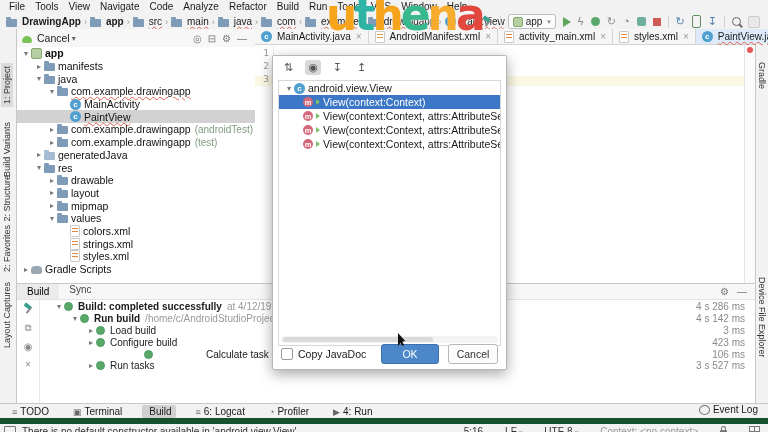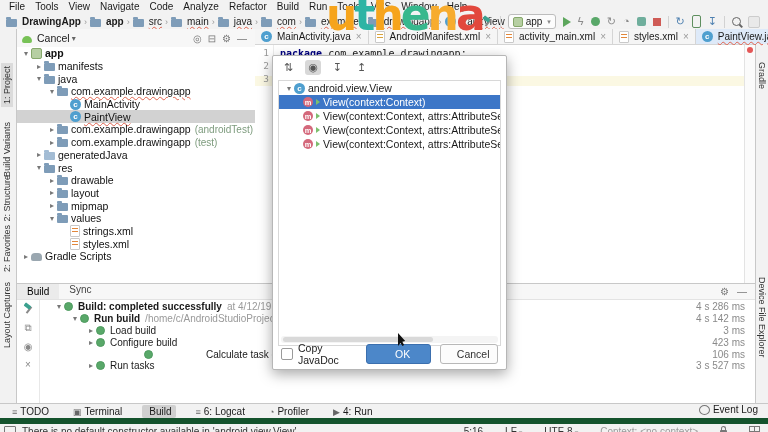--- a/index.html
+++ b/index.html
@@ -121,21 +121,21 @@
   .dlg-box{position:absolute;top:24px;left:5px;right:5px;height:264px;border:1px solid #D8D8D8;background:#fff;overflow:hidden;}
   .droot{display:flex;align-items:center;height:14px;font-size:10.5px;padding-left:5px;}
   .drow{display:flex;align-items:center;height:14px;font-size:10.5px;padding-left:24px;white-space:nowrap;}
   .drow.sel{background:#3C76C7;color:#fff;}
   .vis-tri{width:0;height:0;border-left:4px solid #7CBF6E;border-top:3px solid transparent;border-bottom:3px solid transparent;margin-right:3px;}
   .dlg-scroll{position:absolute;bottom:2px;left:2px;right:2px;height:7px;background:#F4F4F4;border-radius:3px;}
   .dlg-thumb{position:absolute;left:2px;top:1px;width:150px;height:5px;background:#D9D9D9;border-radius:3px;}
   .dlg-actions{position:absolute;bottom:5px;left:8px;right:8px;height:20px;display:flex;align-items:center;}
   .chk{width:10px;height:10px;border:1px solid #9A9A9A;border-radius:2px;background:#fff;margin-right:5px;flex:none;}
   .chk-label{font-size:10.5px;}
-  .btn{height:18px;display:inline-flex;align-items:center;justify-content:center;border-radius:3px;font-size:10.5px;padding-left:8px;}
+  .btn{height:18px;display:inline-flex;align-items:center;justify-content:center;border-radius:3px;font-size:10.5px;}
   .btn-ok{width:56px;background:#4C87C9;border:1px solid #3B6FAE;color:#fff;margin-left:auto;}
   .btn-cancel{width:48px;background:#FCFCFC;border:1px solid #B8B8B8;color:#333;margin-left:9px;}
   
   .logo{position:absolute;left:326px;top:-11px;z-index:70;font-weight:800;font-size:44px;letter-spacing:-3px;font-family:"DejaVu Sans",sans-serif;}
   .lg{text-shadow:0 1px 0 rgba(255,255,255,.35);}
   .cursor{position:absolute;left:398px;top:333px;width:9px;height:13px;background:#111;z-index:80;
           clip-path:polygon(0 0,0 100%,27% 76%,50% 100%,68% 92%,48% 68%,80% 62%);filter:drop-shadow(0 0 1px #fff);}
 </style>
 </head>
 <body>
@@ -407,35 +407,43 @@
 
         <div class="trow" style="padding-left: 30px;">
           <span class="arr">▾</span>
           <span class="ic ic-folder">
             <i></i>
           </span>
           <span class="tlabel">values</span>
           <span class="tsuffix"></span>
         </div>
 
-
         <div class="trow" style="padding-left: 43px;">
           <span class="arr"></span>
           <span class="ic ic-xml">
             <i></i>
           </span>
-          <span class="tlabel">strings.xml</span>
+          <span class="tlabel">colors.xml</span>
           <span class="tsuffix"></span>
         </div>
 
         <div class="trow" style="padding-left: 43px;">
           <span class="arr"></span>
           <span class="ic ic-xml">
             <i></i>
           </span>
+          <span class="tlabel">strings.xml</span>
+          <span class="tsuffix"></span>
+        </div>
+
+        <div class="trow" style="padding-left: 43px;">
+          <span class="arr"></span>
+          <span class="ic ic-xml">
+            <i></i>
+          </span>
           <span class="tlabel">styles.xml</span>
           <span class="tsuffix"></span>
         </div>
 
         <div class="trow" style="padding-left: 4px;">
           <span class="arr">▸</span>
           <span class="ic ic-gradle">
             <i></i>
           </span>
           <span class="tlabel">Gradle Scripts</span>
@@ -488,21 +496,20 @@
     </div>
 
   <div class="editor">
     <div class="yellow-line"></div>
     <div class="gutter">
 
     <div class="gut">1</div>
         <div class="gut">2</div>
         <div class="gut">3</div>
       </div>
-    <div class="codeline"><span class="kw">package</span><span> com.example.drawingapp;</span></div>
     <div class="err-stripe">
       <span class="err-dot"></span>
     </div>
   </div>
 
   <div class="build-panel">
     <div class="build-header">
       <span style="display:flex">
 
       <span class="btab active">Build</span>

